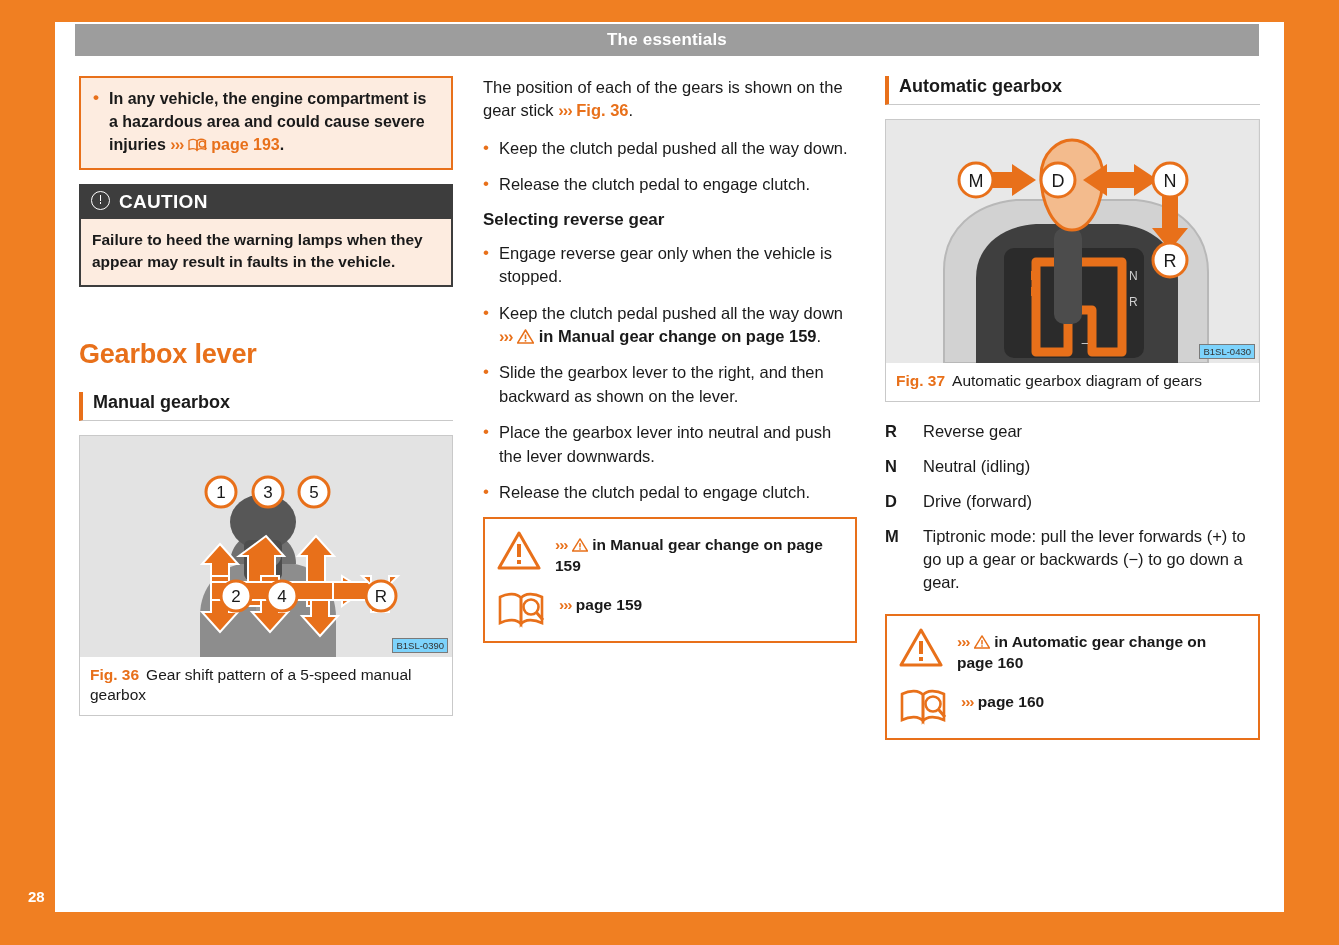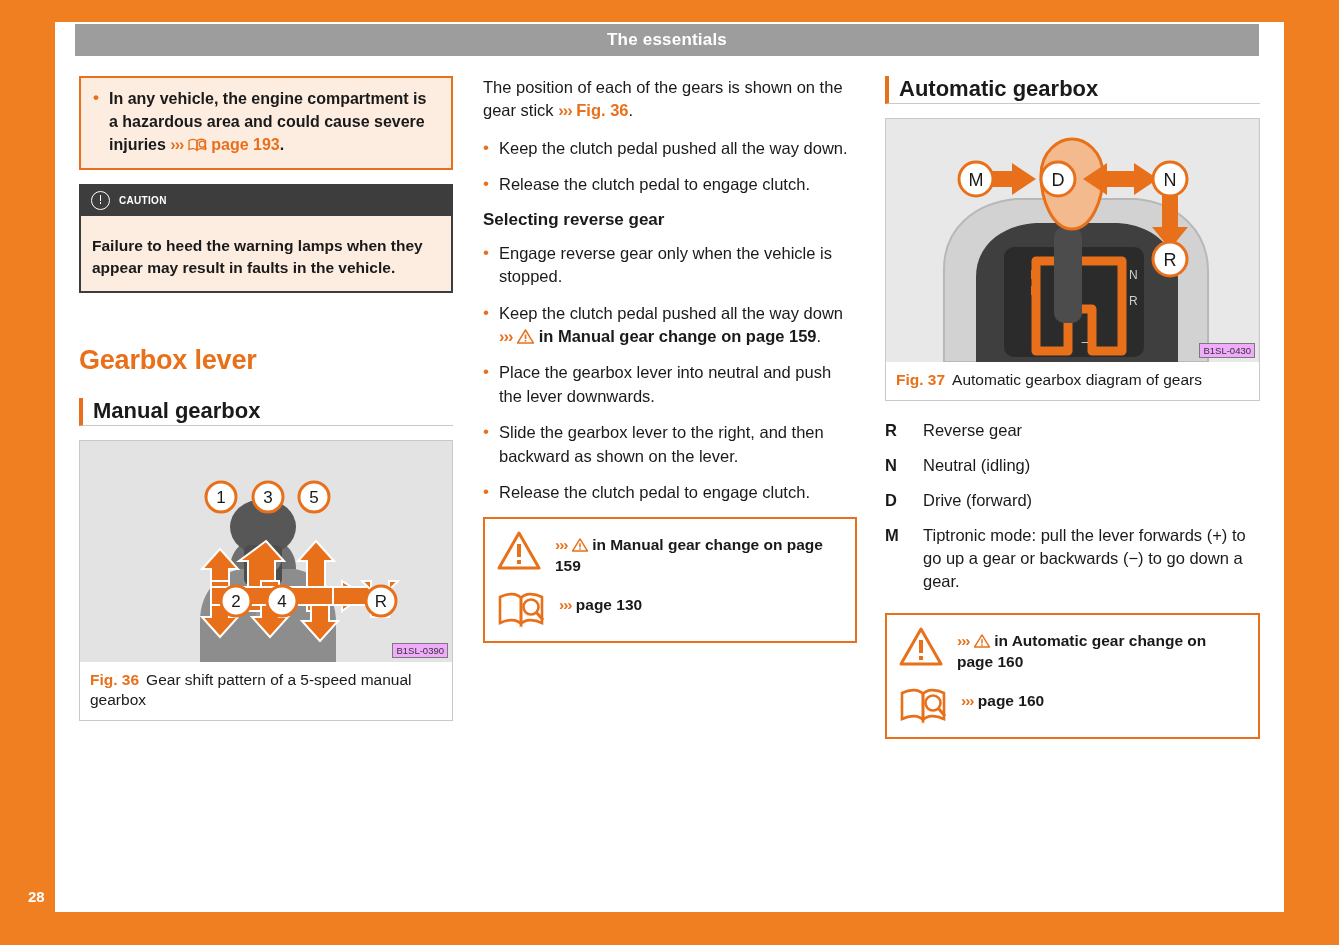--- a/index.html
+++ b/index.html
@@ -99,25 +99,24 @@
 
   
   .caution {
     margin-top: 14px;
     border: 2px solid #3d3d3d;
     box-sizing: border-box;
   }
   .caution-head {
     background: #3d3d3d;
     color: #ffffff;
-    font-size: 10px;
+    font-size: 19px;
     font-weight: bold;
     padding: 5px 10px 6px 10px;
     display: flex;
-    align-items: center;
     gap: 9px;
     letter-spacing: 0.3px;
   }
   .caution-icon {
     width: 17px; height: 17px;
     border: 1.8px solid #ffffff;
     border-radius: 50%;
     position: relative;
     flex: none;
   }
@@ -136,58 +135,58 @@
     width: 1.8px; height: 1.8px;
     margin-left: -0.9px;
     background: #ffffff;
   }
   .caution-body {
     background: #fdece0;
     font-size: 15.5px;
     font-weight: bold;
     line-height: 1.45;
     color: #1a1a1a;
-    padding: 19px 11px 11px 11px;
+    padding: 10px 11px 11px 11px;
   }
 
   
   .h1 {
     color: #e8701a;
     font-size: 27px;
     font-weight: bold;
     margin: 52px 0 22px 0;
     letter-spacing: -0.2px;
   }
   .h2 {
-    font-size: 22px;
+    font-size: 18px;
     font-weight: bold;
     color: #1a1a1a;
     border-left: 4px solid #e8701a;
     border-bottom: 1.5px solid #c9c9c9;
-    padding: 0 0 1px 10px;
+    padding: 0 0 7px 10px;
     margin: 0 0 14px 0;
   }
   .h3 {
     font-size: 17px;
     font-weight: bold;
     color: #1a1a1a;
     margin: 4px 0 12px 0;
   }
 
   
   .figure { border: 1.5px solid #c9c9c9; box-sizing: border-box; }
   .figure-img {
     position: relative;
     background: #e3e3e3;
     overflow: hidden;
   }
   .img-code {
     position: absolute;
     right: 4px; bottom: 4px;
-    background: #f0abfc;
+    background: #7dd3fc;
     border: 1px solid #7a7a7a;
     font-size: 9.5px;
     padding: 1px 3px;
     color: #333;
     font-family: "Liberation Sans", sans-serif;
   }
   .figure-cap {
     font-size: 15.5px;
     line-height: 1.35;
     padding: 8px 10px 9px 10px;
@@ -341,22 +340,22 @@
     <li class="bullet">
       <span>Keep the clutch pedal pushed all the way down </span><span class="chev">›››</span>
       <span>
         <svg width="17" height="15" viewBox="0 0 17 15" style="vertical-align:-2px">
           <polygon points="8.5,1 16.5,14 0.5,14" fill="none" stroke="#e8701a" stroke-width="1.5" stroke-linejoin="round"></polygon>
           <rect x="7.7" y="5.5" width="1.6" height="4.6" fill="#e8701a"></rect>
           <rect x="7.7" y="11" width="1.6" height="1.6" fill="#e8701a"></rect>
         </svg>
       </span><span class="boldref"> in Manual gear change on page 159</span><span>.</span>
     </li>
+    <li class="bullet">Slide the gearbox lever to the right, and then backward as shown on the lever.</li>
     <li class="bullet">Place the gearbox lever into neutral and push the lever downwards.</li>
-    <li class="bullet">Slide the gearbox lever to the right, and then backward as shown on the lever.</li>
     <li class="bullet">Release the clutch pedal to engage clutch.</li>
   </ul>
 
   <div class="refbox" style="margin-top:6px">
     <div class="refrow">
       <span class="tri-icon">
         <svg width="44" height="40" viewBox="0 0 44 40">
           <polygon points="22,2 42,37 2,37" fill="none" stroke="#e8701a" stroke-width="3" stroke-linejoin="round"></polygon>
           <rect x="20" y="13" width="4" height="13" fill="#e8701a"></rect>
           <rect x="20" y="29" width="4" height="4" fill="#e8701a"></rect>
@@ -376,21 +375,21 @@
     <div class="refrow">
       <span class="book-icon">
         <svg width="48" height="38" viewBox="0 0 48 38">
           <path d="M3 6 C11 2, 20 2, 24 7 L24 33 C20 28, 11 28, 3 32 Z" fill="none" stroke="#e8701a" stroke-width="2.6"></path>
           <path d="M45 6 C37 2, 28 2, 24 7 L24 33 C28 28, 37 28, 45 32 Z" fill="none" stroke="#e8701a" stroke-width="2.6"></path>
           <circle cx="34" cy="16" r="7.5" fill="none" stroke="#e8701a" stroke-width="2.6"></circle>
           <line x1="39.5" y1="21.5" x2="46" y2="29" stroke="#e8701a" stroke-width="3"></line>
         </svg>
       </span>
       <span class="rtxt">
-        <span class="chev">›››</span><span> page 130</span>
+        <span class="chev">›››</span><span> page 159</span>
       </span>
     </div>
   </div>
 </div>
 
 <div class="col col-3">
 
   <div class="h2">Automatic gearbox</div>
 
   <div class="figure">

